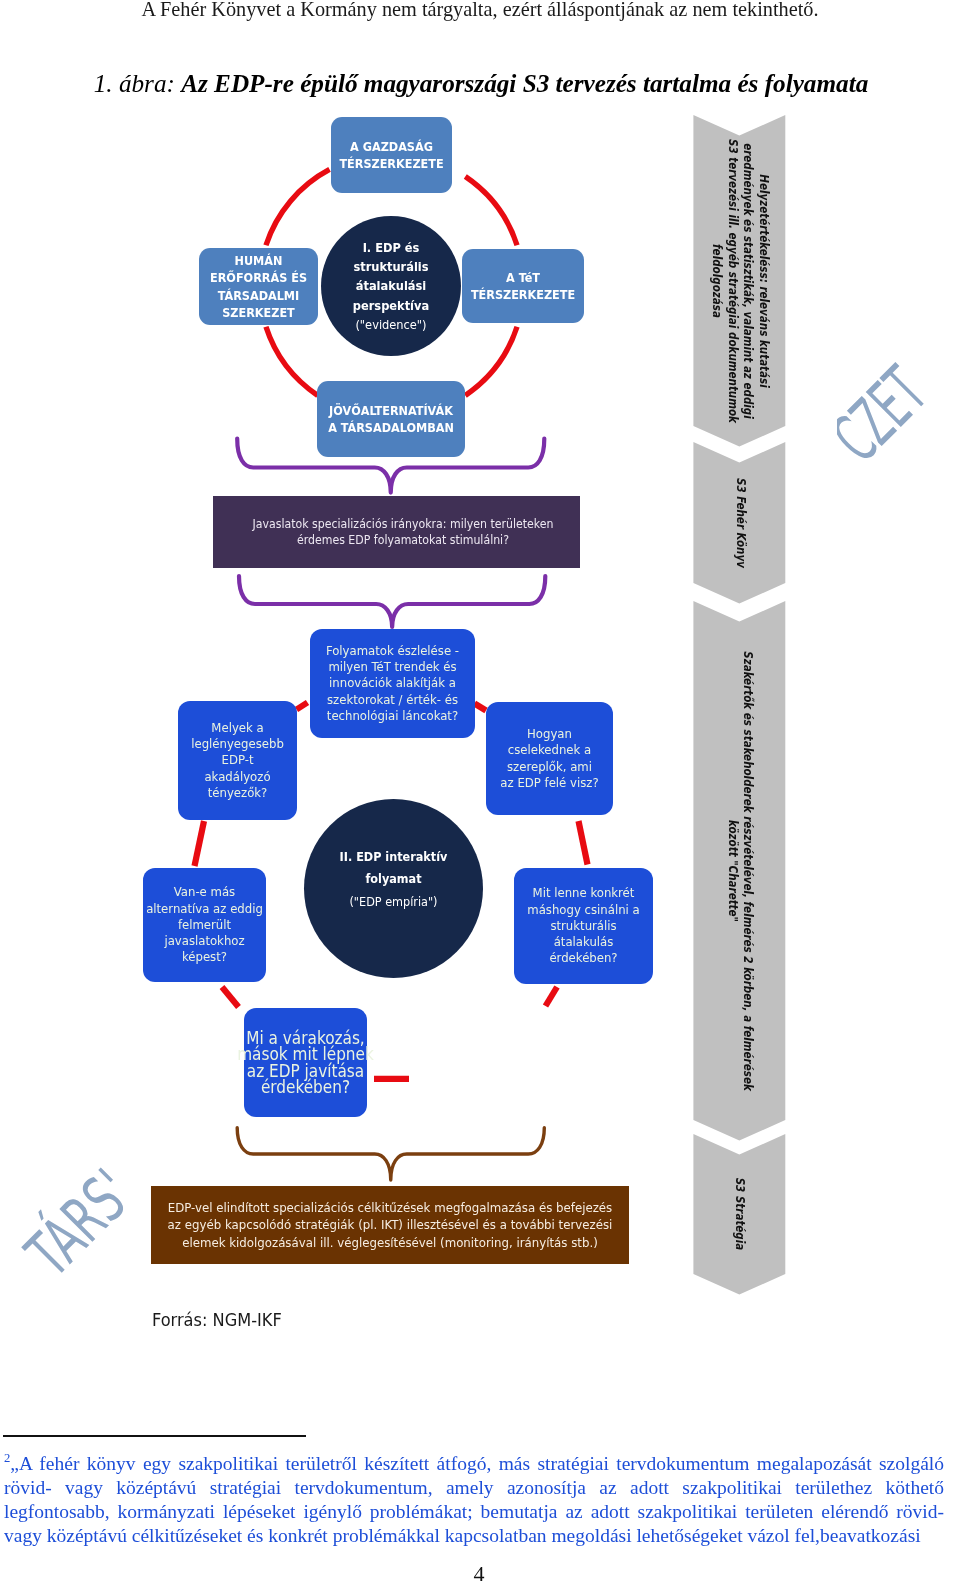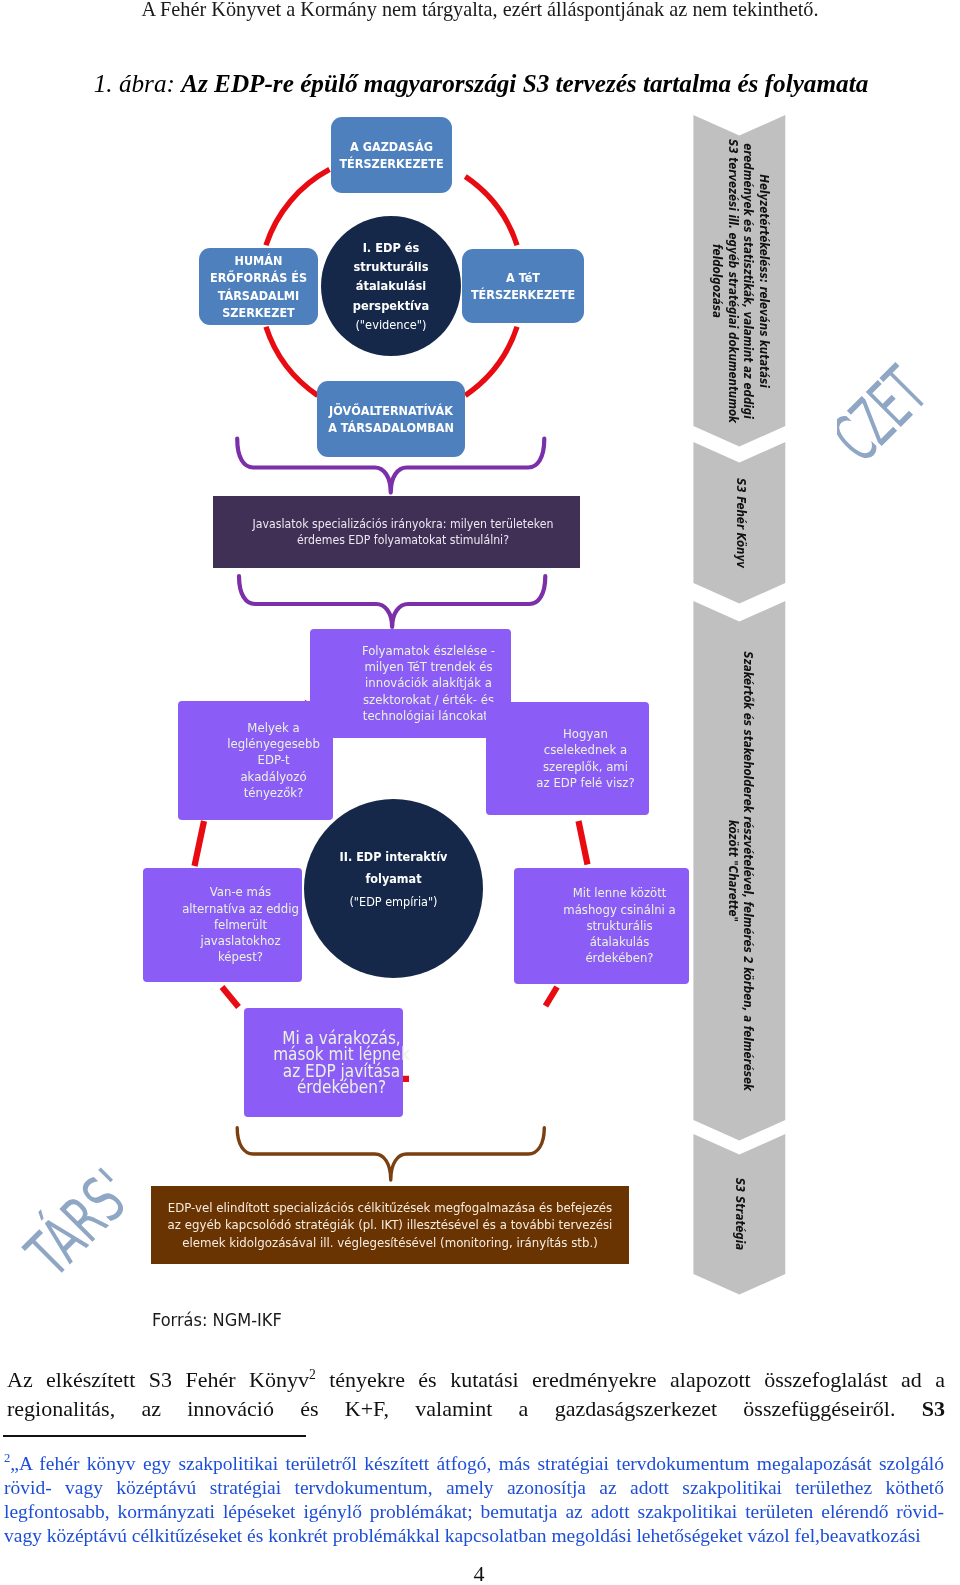--- a/index.html
+++ b/index.html
@@ -25,23 +25,23 @@
         font-family:"DejaVu Sans",sans-serif;font-stretch:condensed;font-weight:bold;color:#fff;}
   .bbox span{display:block;white-space:nowrap;}
 
   
   .circle{position:absolute;border-radius:50%;background:#16284A;color:#fff;
           display:flex;align-items:center;justify-content:center;text-align:center;
           font-family:"DejaVu Sans",sans-serif;font-stretch:condensed;}
   .circle span{display:block;white-space:nowrap;}
 
   
-  .gbox{position:absolute;background:#8b5cf6;border-radius:4px;
+  .gbox{position:absolute;background:#1d4ed8;border-radius:12px;
         display:flex;align-items:center;justify-content:center;text-align:center;
-        font-family:"DejaVu Sans",sans-serif;font-stretch:condensed;color:#EAF3E0;padding-left:36px;}
+        font-family:"DejaVu Sans",sans-serif;font-stretch:condensed;color:#EAF3E0;}
   .gbox span{display:block;white-space:nowrap;}
 
   
   .bar{position:absolute;display:flex;align-items:center;justify-content:center;text-align:center;
        font-family:"DejaVu Sans",sans-serif;font-stretch:condensed;}
   .bar span{display:block;white-space:nowrap;}
   .bar.purple{background:#403055;color:#EDE8F2;}
   .bar.brown{background:#6A3302;color:#F6EDE2;}
   .chevlabel span{display:block;white-space:nowrap;}
   .chevlabel{position:absolute;font-family:"DejaVu Sans",sans-serif;font-stretch:condensed;font-style:italic;font-weight:bold;
@@ -186,21 +186,21 @@
         <div style="font-size: 13px; line-height: 16.3px;">
           <span style="display: block;">Van-e más</span>
           <span style="display: block;">alternatíva az eddig</span>
           <span style="display: block;">felmerült</span>
           <span style="display: block;">javaslatokhoz</span>
           <span style="display: block;">képest?</span>
         </div>
       </div>
       <div class="gbox" style="left: 514px; top: 868px; width: 139px; height: 116px;">
         <div style="font-size: 13px; line-height: 16.3px;">
-          <span style="display: block;">Mit lenne között</span>
+          <span style="display: block;">Mit lenne konkrét</span>
           <span style="display: block;">máshogy csinálni a</span>
           <span style="display: block;">strukturális</span>
           <span style="display: block;">átalakulás</span>
           <span style="display: block;">érdekében?</span>
         </div>
       </div>
       <div class="gbox" style="left: 244px; top: 1008px; width: 123px; height: 109px;">
         <div style="font-size: 17px; line-height: 16.3px;">
           <span style="display: block;">Mi a várakozás,</span>
           <span style="display: block;">mások mit lépnek</span>
@@ -233,17 +233,16 @@
         </div>
       </div>
       <div style="position: absolute; overflow: hidden; left: 837px; top: 345px; width: 92px; height: 130px;">
         <div class="wm" style="left: -15px; top: 80px; font-size: 68px; transform: rotate(-45deg) scaleX(0.6); transform-origin: 0px 0px; color: rgb(143, 167, 196);">CZET</div>
       </div>
       <div class="wm" style="left: 16px; top: 1242px; font-size: 64px; transform: rotate(-45deg) scaleX(0.72); transform-origin: 0px 0px; color: rgb(143, 167, 196);">TÁRS'</div>
     </div>
 
   <div class="source">Forrás: NGM-IKF</div>
 
-  <div class="para" id="para" style="top: 1361px;">Az elkészített S3 Fehér Könyv<sup>2</sup> tényekre és kutatási eredményekre alapozott összefoglalást ad a regionalitás, az innováció és K+F, valamint a gazdaságszerkezet összefüggéseiről. <b>S3</b></div>
   <div class="fnrule"></div>
   <div class="footnote" id="footnote" style="top: 1446px;"><sup>2</sup>„A fehér könyv egy szakpolitikai területről készített átfogó, más stratégiai tervdokumentum megalapozását szolgáló rövid- vagy középtávú stratégiai tervdokumentum, amely azonosítja az adott szakpolitikai területhez köthető legfontosabb, kormányzati lépéseket igénylő problémákat; bemutatja az adott szakpolitikai területen elérendő rövid-vagy középtávú célkitűzéseket és konkrét problémákkal kapcsolatban megoldási lehetőségeket vázol fel,beavatkozási</div>
   <div class="pageno">4</div>
 </div>
 
 </body></html>

